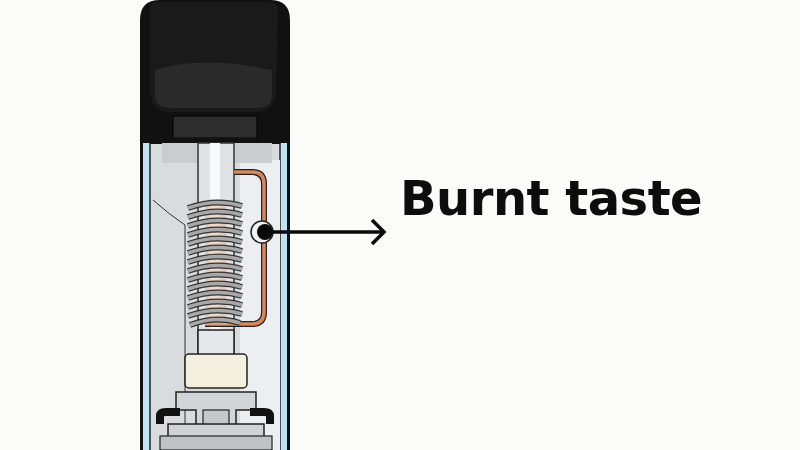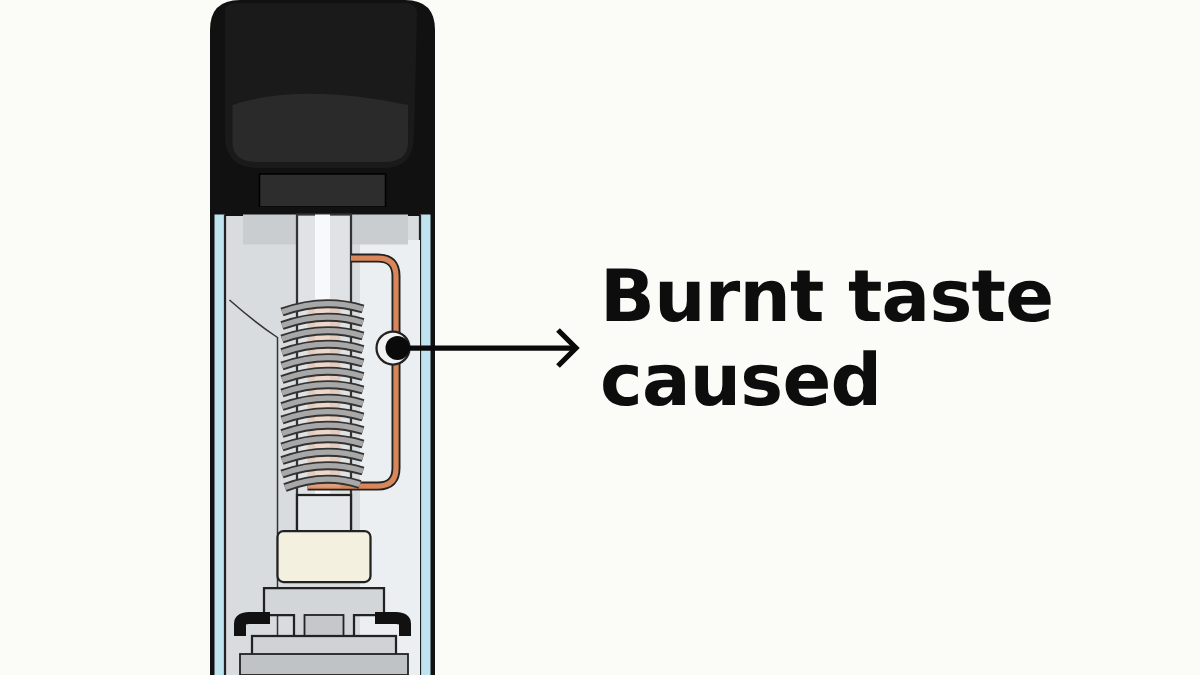--- a/index.html
+++ b/index.html
@@ -88,14 +88,13 @@
   <g>
     <circle cx="262" cy="232" r="11" fill="#f2f2f2" stroke="#222" stroke-width="1.5"></circle>
     <circle cx="265" cy="232" r="8" fill="#0a0a0a"></circle>
     <line x1="268" y1="232" x2="382" y2="232" stroke="#0a0a0a" stroke-width="3.5"></line>
     <polyline points="372,220 384,232 372,244" fill="none" stroke="#0a0a0a" stroke-width="3.5"></polyline>
   </g>
 </svg>
 
 <div class="label">
   <div>Burnt taste</div>
-  <div>caused</div>
 </div>
 
 </body></html>

